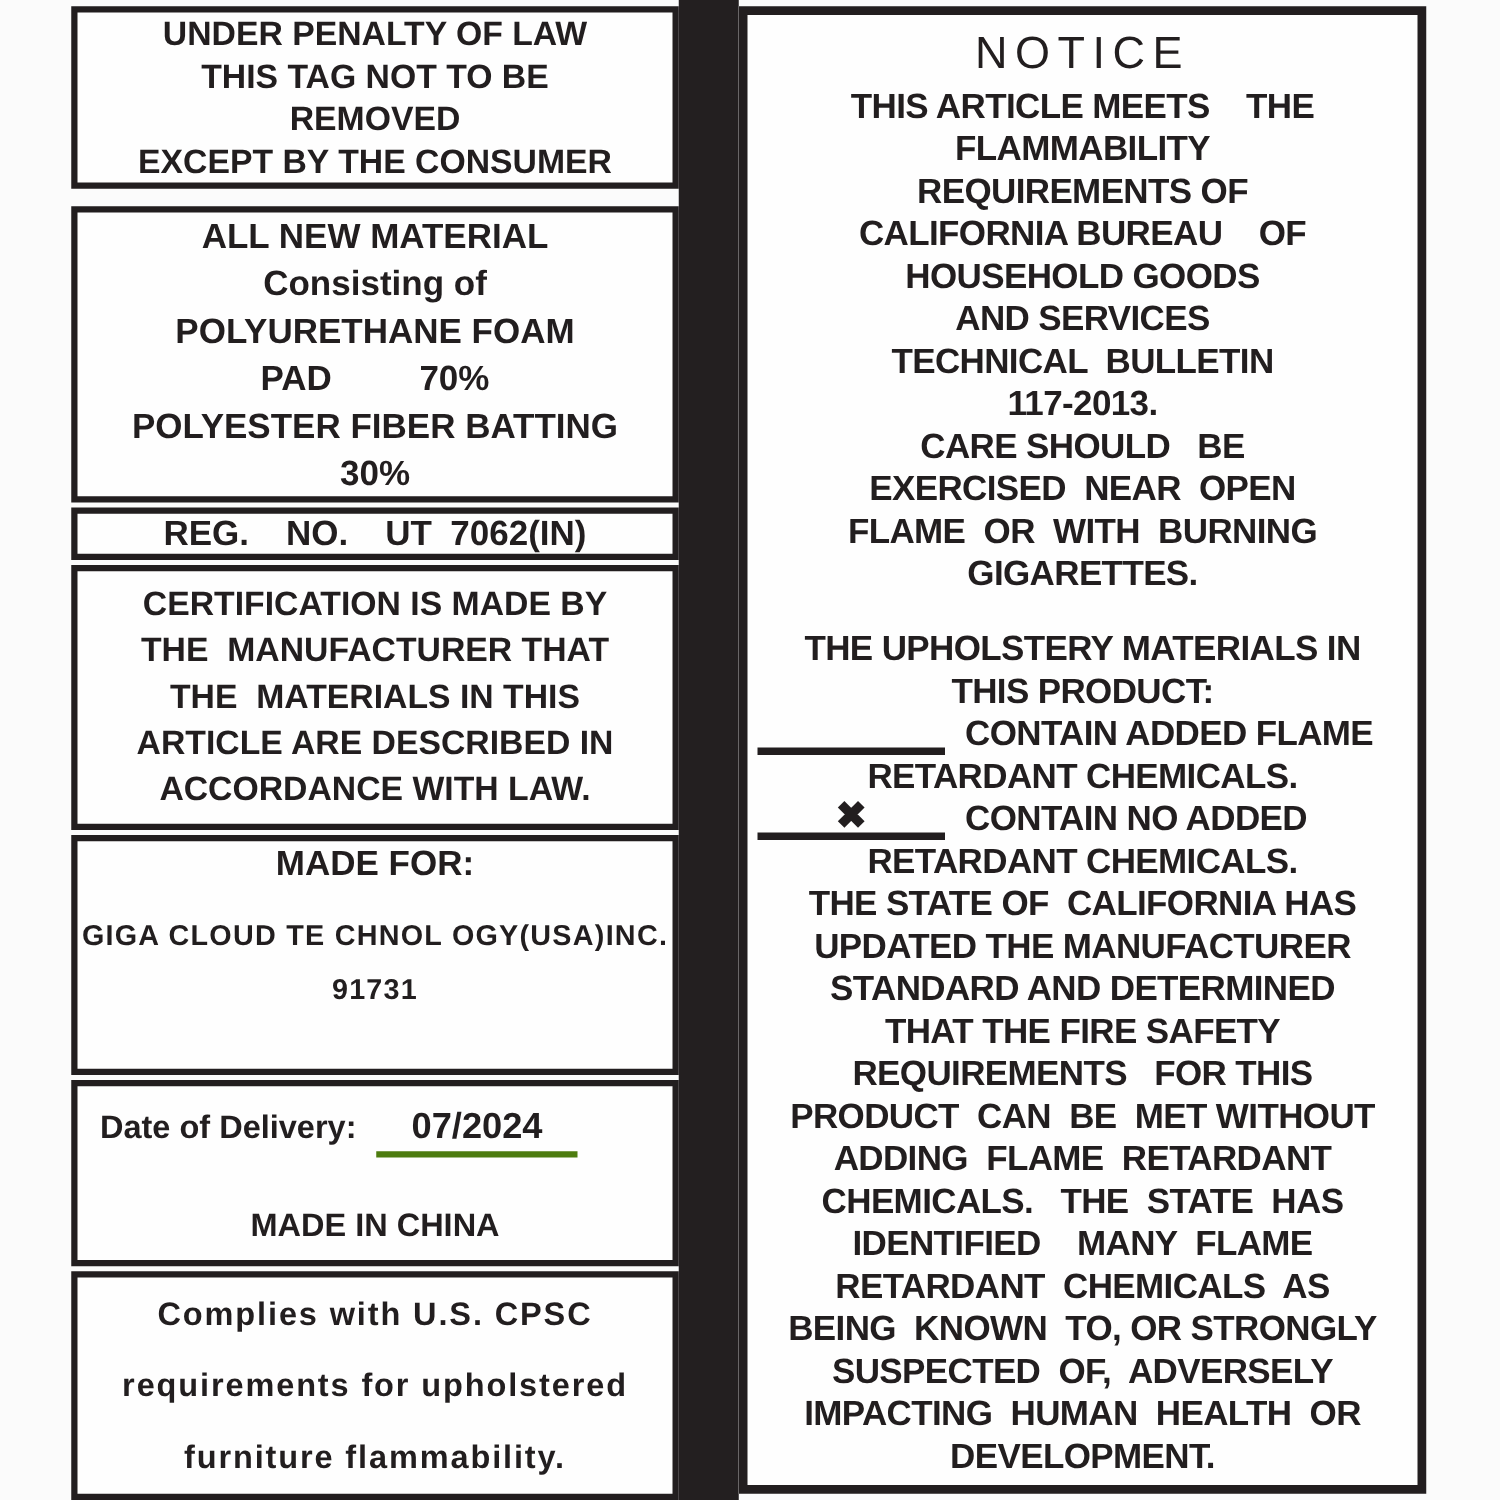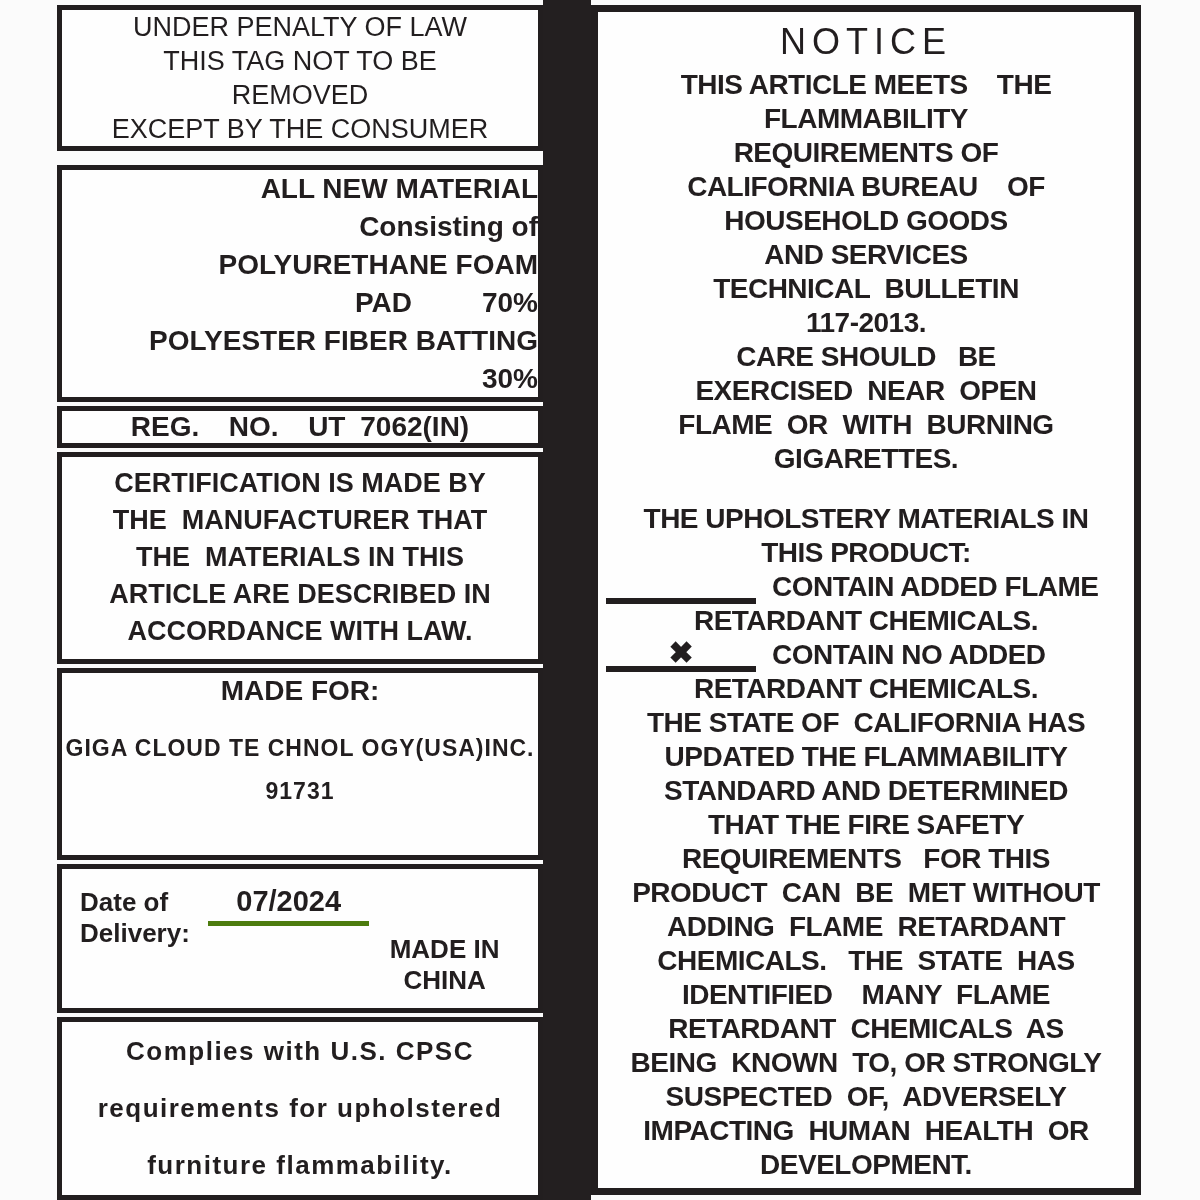--- a/index.html
+++ b/index.html
@@ -6,29 +6,29 @@
   html, body { width: 1200px; height: 1200px; background: #fbfbfb; }
   body { font-family: "Liberation Sans", sans-serif; color: #221e1f; }
 
   .page { position: relative; width: 1200px; height: 1200px; display: flex; overflow: hidden; background: #fbfbfb; }
 
   
   .left-col { margin-left: 57px; width: 486px; padding-top: 5px; display: flex; flex-direction: column; }
   .box { background: #fefefe; border: 5px solid #221e1f; }
   .line { white-space: pre-wrap; }
 
-  .penalty-box { height: 155px; margin-bottom: 14px; display: flex; flex-direction: column; justify-content: center; text-align: center; font-weight: normal; font-size: 27px; line-height: 34px; }
-  .material-box { height: 237px; margin-bottom: 4px; display: flex; flex-direction: column; justify-content: center; text-align: center; font-weight: bold; font-size: 28px; line-height: 38px; align-items: flex-end; }
+  .penalty-box { height: 155px; margin-bottom: 14px; display: flex; flex-direction: column; justify-content: center; text-align: center; font-weight: bold; font-size: 27px; line-height: 34px; }
+  .material-box { height: 237px; margin-bottom: 4px; display: flex; flex-direction: column; justify-content: center; text-align: center; font-weight: bold; font-size: 28px; line-height: 38px; }
   .reg-box { height: 44px; margin-bottom: 4px; display: flex; align-items: center; justify-content: center; font-weight: bold; font-size: 28px; }
   .reg-box .line { word-spacing: 7px; }
   .cert-box { height: 224px; margin-bottom: 4px; display: flex; flex-direction: column; justify-content: center; text-align: center; font-weight: bold; font-size: 27px; line-height: 37px; }
   .madefor-box { height: 204px; margin-bottom: 4px; text-align: center; padding-top: 2px; }
   .madefor-title { font-weight: bold; font-size: 28px; margin-bottom: 20px; }
   .madefor-lines .line { font-weight: bold; font-size: 23px; letter-spacing: 1px; line-height: 43px; }
-  .delivery-box { height: 156px; margin-bottom: 4px; padding: 16px 18px 12px; display: flex; }
+  .delivery-box { height: 156px; margin-bottom: 4px; padding: 16px 18px 12px; display: flex; flex-direction: column; }
   .delivery-row { display: flex; align-items: baseline; font-weight: bold; font-size: 26px; }
   .delivery-date { font-size: 29px; border-bottom: 5px solid #4d7c0f; padding: 0 28px 3px; margin-left: 16px; }
   .origin-line { margin-top: auto; text-align: center; font-weight: bold; font-size: 26px; }
   .cpsc-box { height: 194px; display: flex; flex-direction: column; justify-content: center; text-align: center; font-weight: bold; font-size: 26px; line-height: 57px; letter-spacing: 1.5px; }
 
   
   .divider { width: 48px; height: 1200px; background: #231f20; flex-shrink: 0; }
 
   
   .notice-box { width: 550px; height: 1190px; margin-top: 5px; border-width: 7px; padding: 8px 4px; }
@@ -133,21 +133,21 @@
     <div class="check-line">
       <span class="blank">
         <span class="xmark">✖</span>
       </span>
       <span class="nline check-text">CONTAIN NO ADDED</span>
     </div>
     <div class="nline">RETARDANT CHEMICALS.</div>
 
     <div>
         <div class="nline">THE STATE OF  CALIFORNIA HAS</div>
-        <div class="nline">UPDATED THE FLAMMABILITY</div>
+        <div class="nline">UPDATED THE MANUFACTURER</div>
         <div class="nline">STANDARD AND DETERMINED</div>
         <div class="nline">THAT THE FIRE SAFETY</div>
         <div class="nline">REQUIREMENTS   FOR THIS</div>
         <div class="nline">PRODUCT  CAN  BE  MET WITHOUT</div>
         <div class="nline">ADDING  FLAME  RETARDANT</div>
         <div class="nline">CHEMICALS.   THE  STATE  HAS</div>
         <div class="nline">IDENTIFIED    MANY  FLAME</div>
         <div class="nline">RETARDANT  CHEMICALS  AS</div>
         <div class="nline">BEING  KNOWN  TO, OR STRONGLY</div>
         <div class="nline">SUSPECTED  OF,  ADVERSELY</div>

